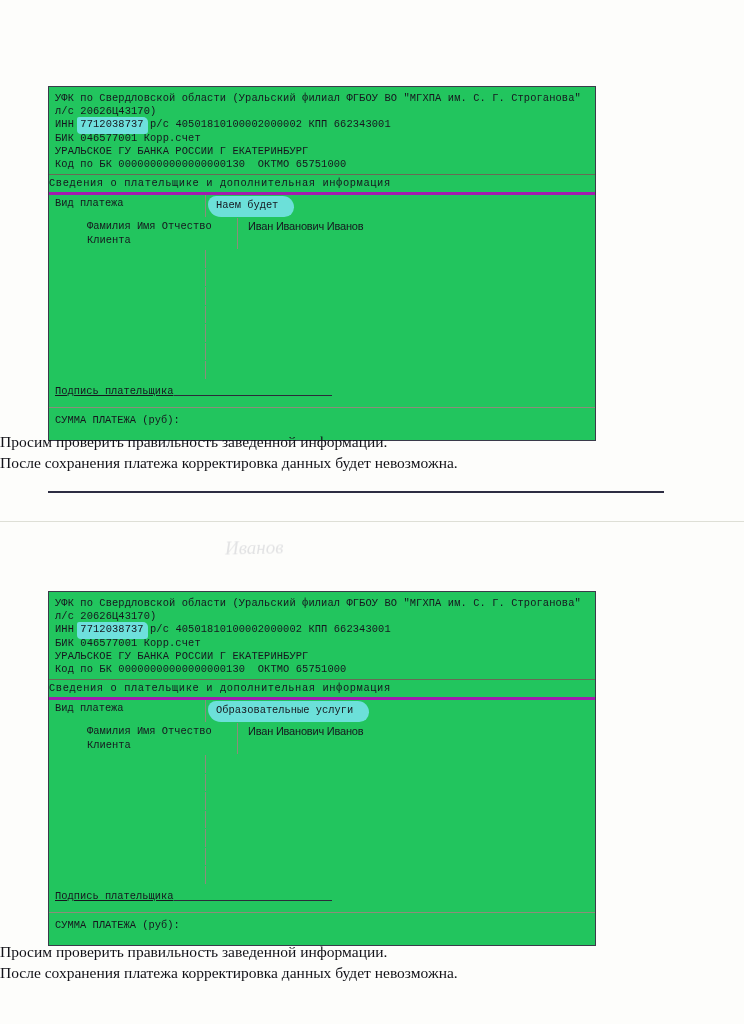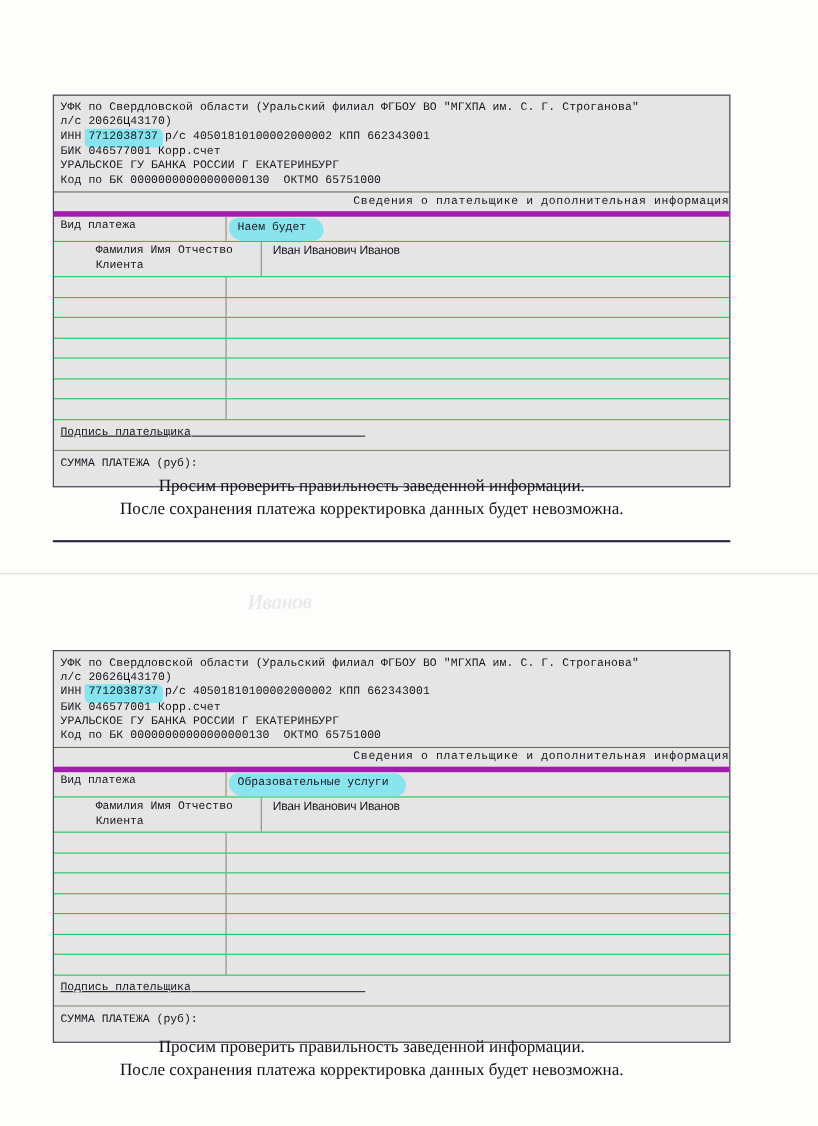--- a/index.html
+++ b/index.html
@@ -19,24 +19,24 @@
   .page {
     position: absolute;
     inset: 0;
     background: #fdfdfb;
   }
 
   
   .receipt {
     position: absolute;
     left: 48px;
-    width: 616px;
+    width: 548px;
     border: 1px solid #3a3a4a;
     box-sizing: border-box;
-    background: #e5e5e5;
+    background: #22c55e;
   }
   .receipt.first { top: 86px; }
   .receipt.second { top: 591px; }
 
   
   .req {
     padding: 5px 0 3px 6px;
     border-bottom: 1px solid #6a6a55;
   }
   .req-line {
@@ -76,25 +76,25 @@
     right: -16px;
     top: -3px;
     bottom: -4px;
     border-radius: 10px 14px 12px 16px;
     background: #79e4ef;
     opacity: 0.85;
   }
 
   
   .section-title {
-    text-align: right;
+    text-align: left;
     font-size: 10.4px;
     line-height: 17px;
     color: #16161e;
-    border-bottom: 5px solid #a21caf;
+    border-bottom: 3px solid #a21caf;
     letter-spacing: 0.6px;
     white-space: pre;
   }
 
   
   .row {
     display: flex;
     border-bottom: 1px solid #22c55e;
     min-height: 19px;
   }
@@ -164,21 +164,20 @@
     min-height: 22px;
   }
   .total-label { flex: 0 0 320px; }
   .total-value { flex: 1 1 auto; }
 
   
   .notice {
     position: absolute;
     left: 0;
     width: 676px;
-    text-align: center;
     font-family: "Liberation Serif", "DejaVu Serif", serif;
     color: #121218;
   }
   .notice .l1 { font-size: 15.5px; line-height: 21px; }
   .notice .l2 { font-size: 15.5px; line-height: 21px; }
   .notice.first { top: 431px; }
   .notice.second { top: 941px; }
 
   
   .rule-dark {

